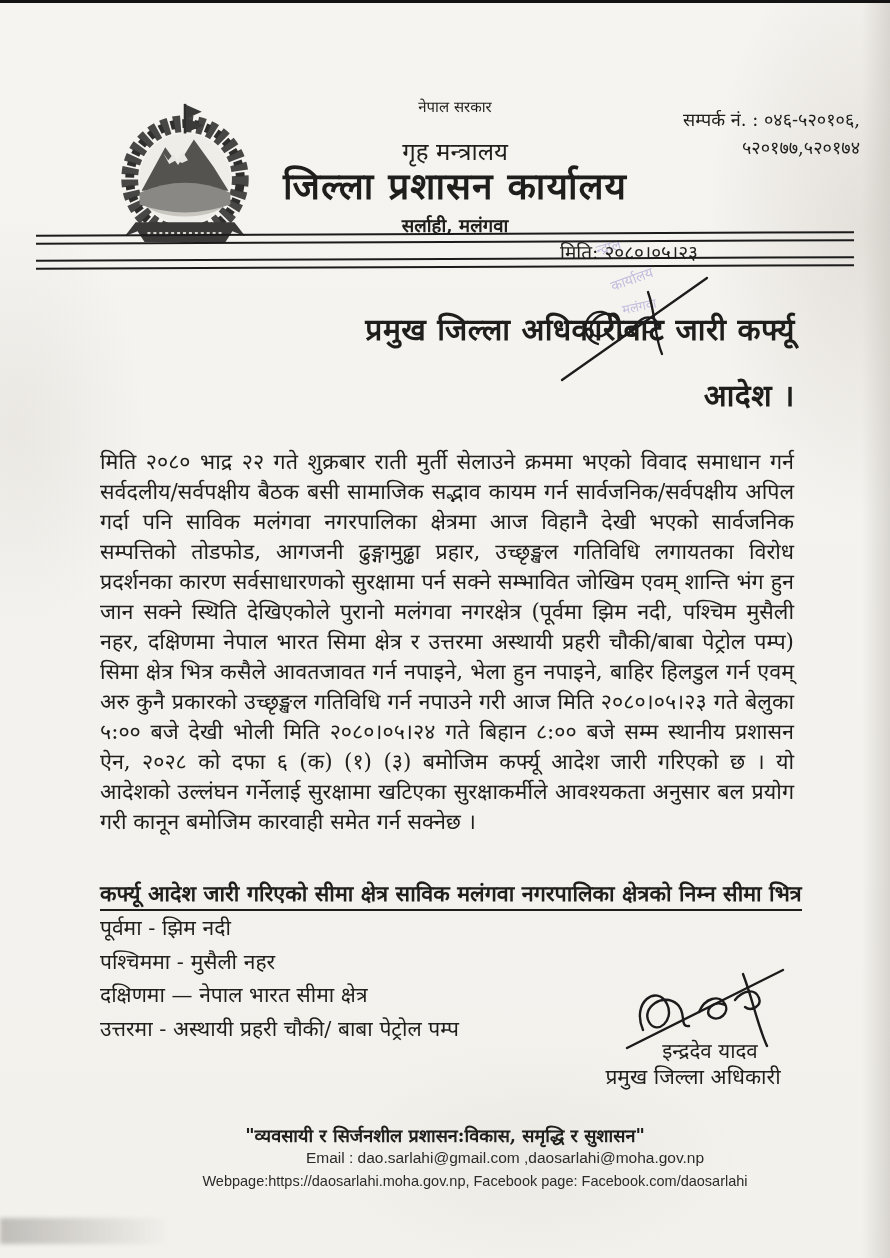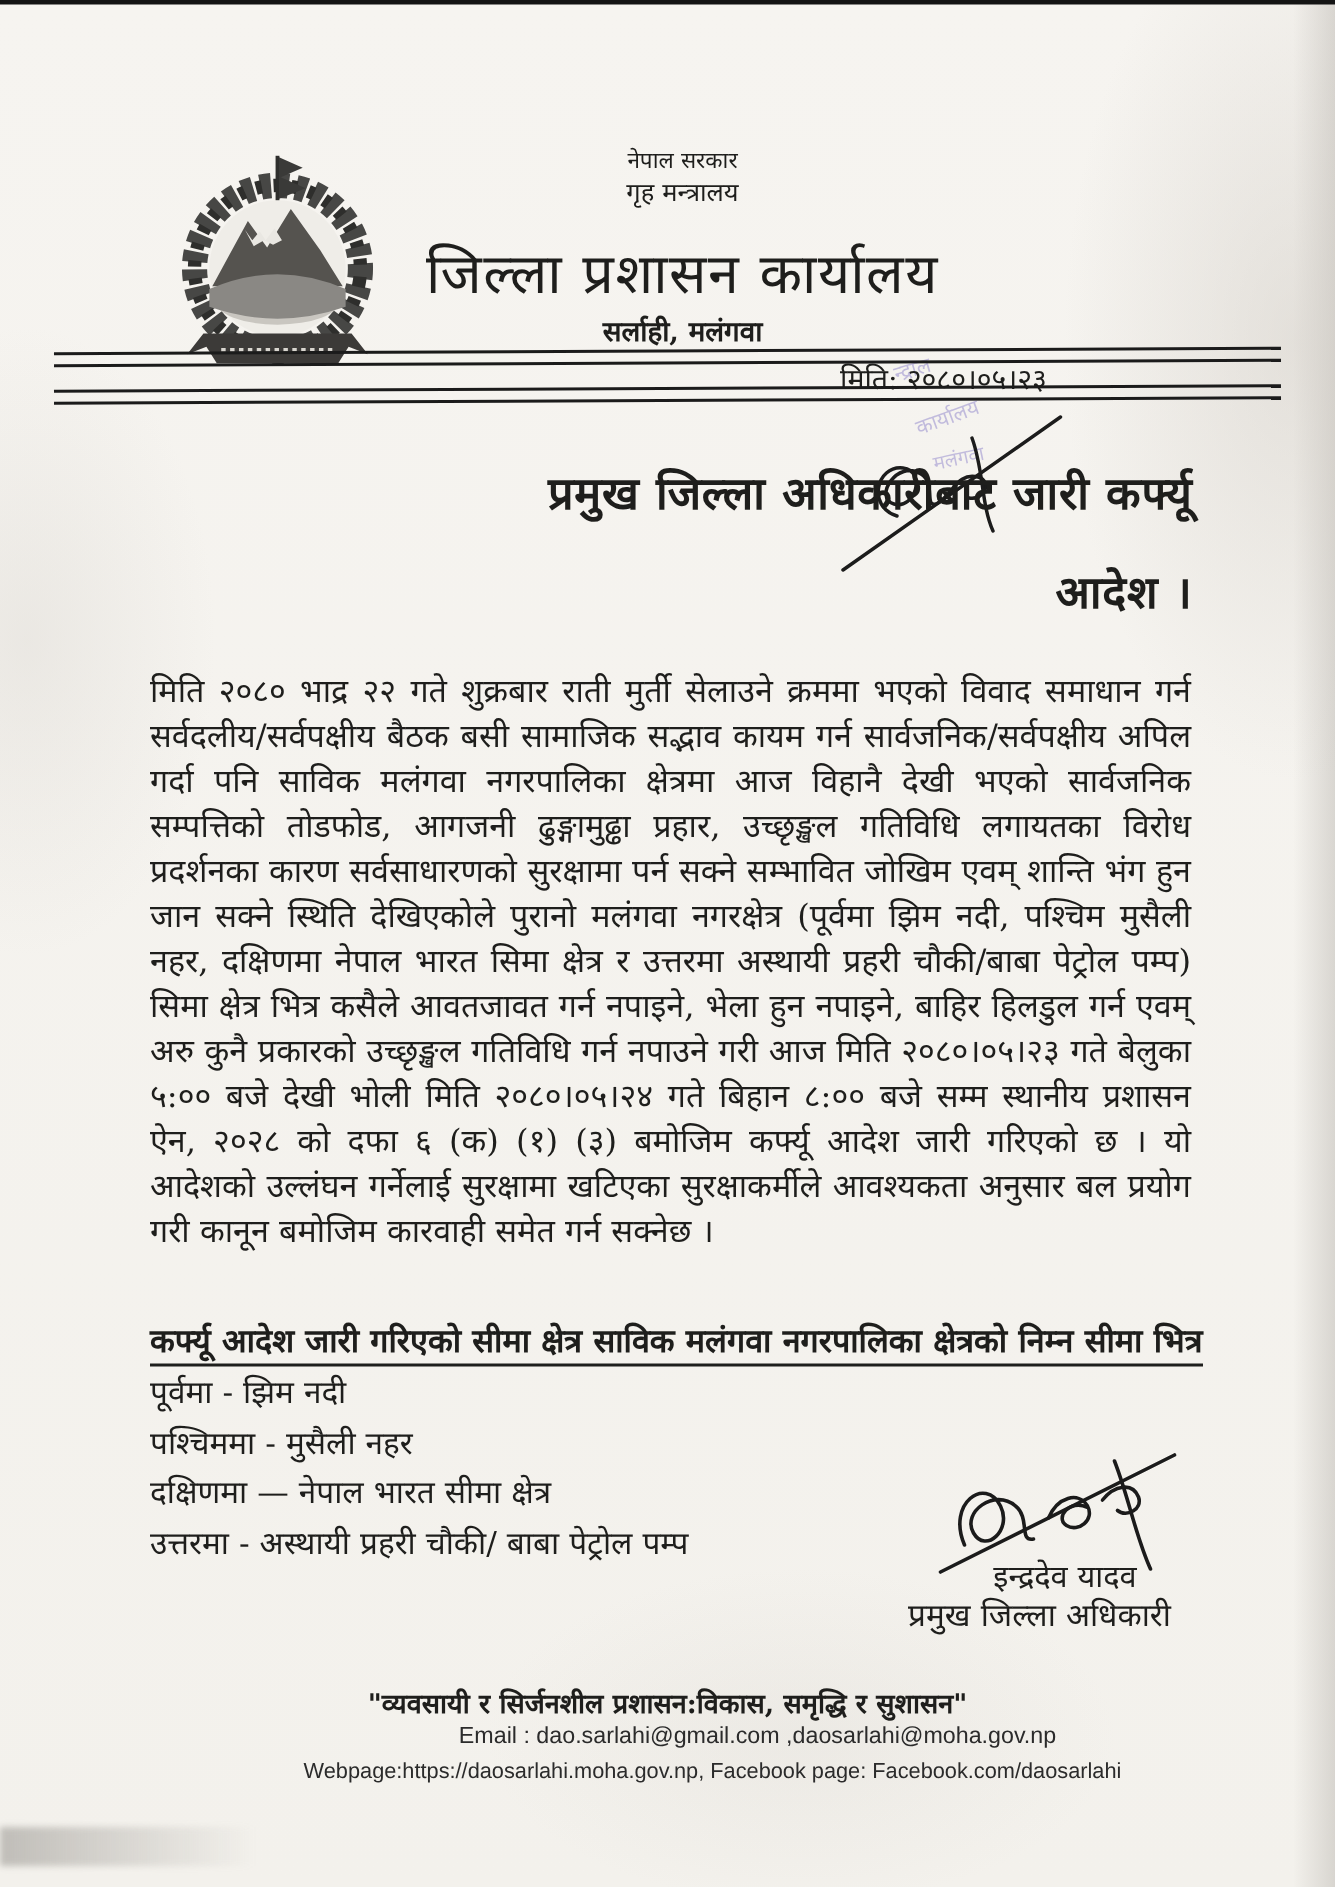--- a/index.html
+++ b/index.html
@@ -19,22 +19,22 @@
     color:#1e1e1c;
   }
   .abs{position:absolute;}
   .top-edge{left:0;top:0;width:890px;height:3px;background:#141414;}
   .smudge{left:0;top:1218px;width:200px;height:26px;
     background:linear-gradient(to right, rgba(150,147,142,.55), transparent 85%);
     filter:blur(2px);}
   
   .hdr-center{left:240px;top:100px;width:430px;text-align:center;line-height:1;}
   .hdr-gov{font-size:15px;}
-  .hdr-min{font-size:17px;margin-top:6px;}
-  .hdr-office{font-size:37px;font-weight:400;margin-top:26px;letter-spacing:1px;}
+  .hdr-min{font-size:24px;margin-top:25px;}
+  .hdr-office{font-size:37px;font-weight:700;margin-top:4px;letter-spacing:1px;}
   .hdr-loc{font-size:18.5px;font-weight:700;margin-top:12px;text-align:center;}
   .contact{left:590px;top:106px;width:270px;text-align:right;font-size:18px;line-height:28px;}
   
   .rule{left:36px;width:818px;height:6px;border-top:2px solid #1b1b1b;border-bottom:2px solid #1b1b1b;transform:rotate(-.25deg);}
   .ruleA{top:233px;}
   .ruleB{top:258px;}
   .date-line{left:560px;top:239px;width:210px;font-size:19px;}
   
   .stamp{color:#7b6fc4;opacity:.42;font-size:14px;line-height:1;pointer-events:none;}
   
@@ -84,20 +84,24 @@
     </svg>
   </div>
 
   <div class="abs hdr-center">
     <div class="hdr-gov">नेपाल सरकार</div>
     <div class="hdr-min">गृह मन्त्रालय</div>
     <div class="hdr-office">जिल्ला प्रशासन कार्यालय</div>
     <div class="hdr-loc">सर्लाही, मलंगवा</div>
   </div>
 
+  <div class="abs contact">
+    <div>सम्पर्क नं. : ०४६-५२०१०६,</div>
+    <div>५२०१७७,५२०१७४</div>
+  </div>
 
   <div class="abs stamp" style="left:596px;top:240px;transform:rotate(-16deg);">न्द्राल</div>
   <div class="abs stamp" style="left:610px;top:272px;transform:rotate(-20deg);">कार्यालय</div>
   <div class="abs stamp" style="left:622px;top:300px;transform:rotate(-12deg);font-size:13px;">मलंगवा</div>
 
   <div class="abs rule ruleA"></div>
   <div class="abs date-line">मिति: २०८०।०५।२३</div>
   <div class="abs rule ruleB"></div>
 
   <div class="abs" style="left:552px;top:262px;">

